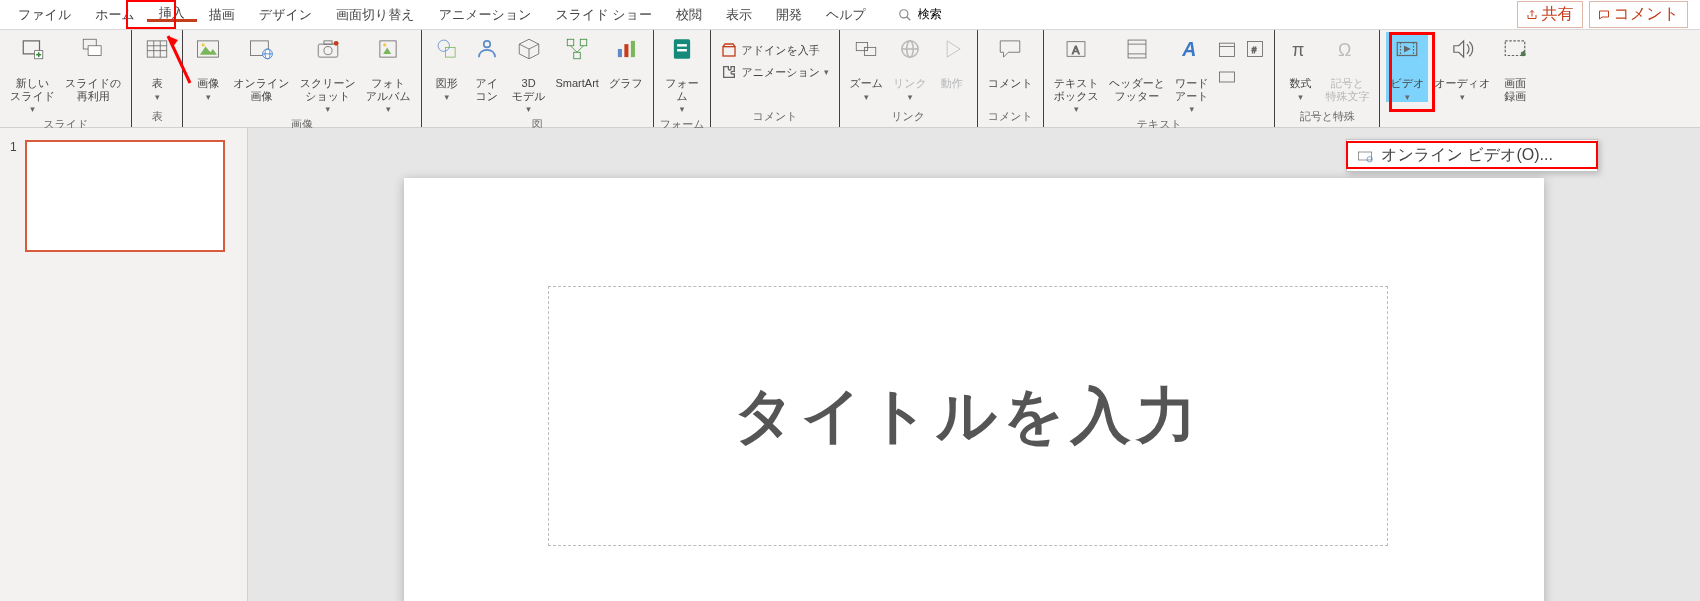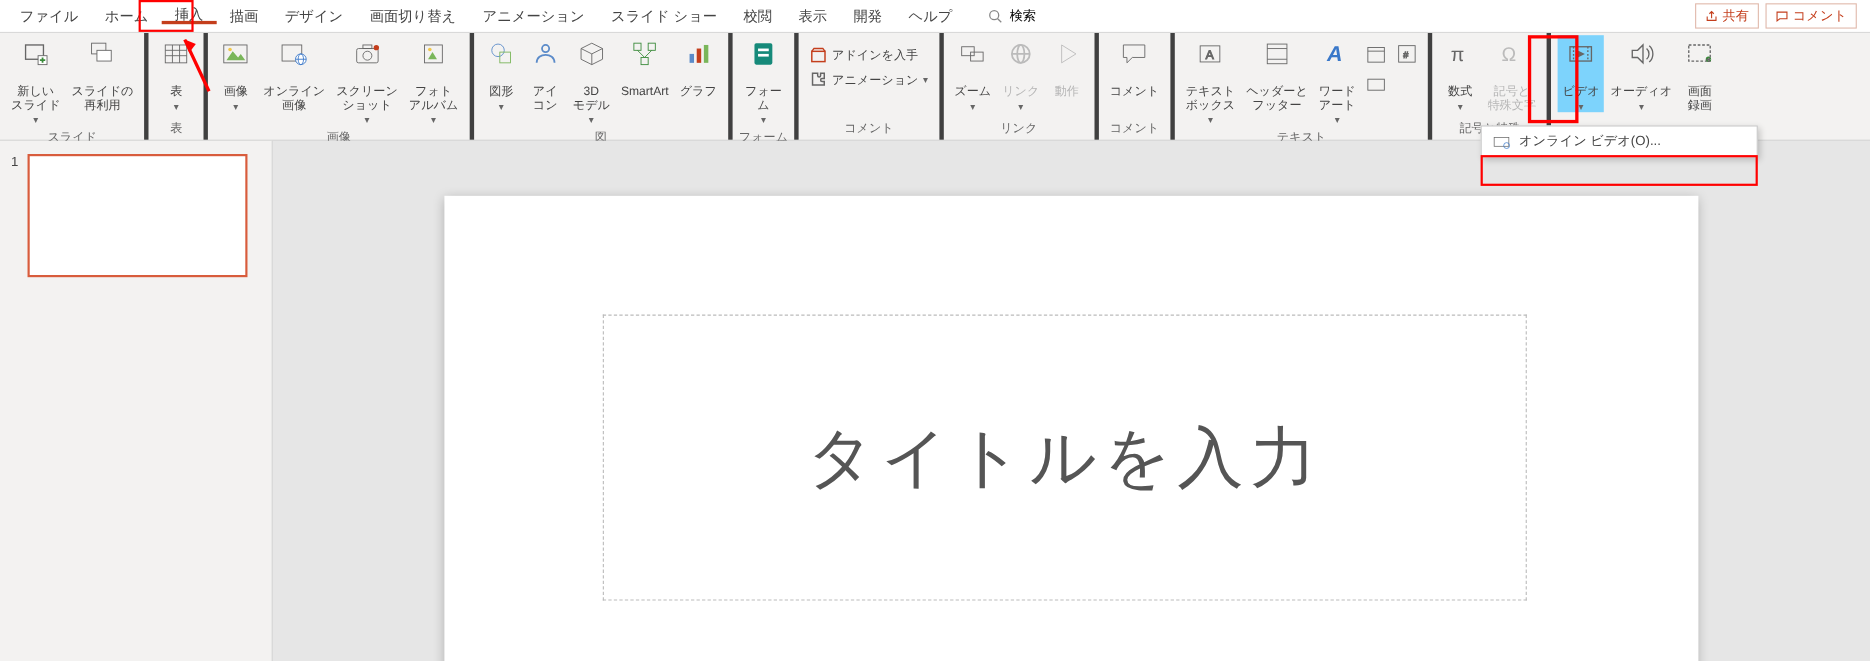--- a/index.html
+++ b/index.html
@@ -6,54 +6,54 @@
 body { background: #e6e6e6; width: 1700px; height: 601px; overflow: hidden; font-size: 12px; color: #444; }
 
 
 .tabs { display: flex; align-items: center; background: #fff; border-bottom: 1px solid #d9d9d9; height: 30px; padding: 0 6px; }
 .tab { padding: 0 12px; height: 14px; display: flex; align-items: center; cursor: pointer; font-size: 13px; }
 .tab.active { border-bottom: 3px solid #c43e1c; }
 .tab-highlight { position: absolute; border: 2px solid red; pointer-events: none; }
 .spacer { flex: 1; }
 .search-area { display: flex; align-items: center; gap: 6px; padding: 0 20px; color: #000000; }
 .right-buttons { display: flex; gap: 6px; padding-right: 6px; }
-.rbtn { border: 1px solid #ccc; padding: 2px 8px; display: flex; align-items: center; gap: 4px; font-size: 12px; }
+.rbtn { border: 1px solid #ccc; padding: 2px 8px; display: flex; align-items: center; gap: 4px; font-size: 16px; }
 
 
 .ribbon { display: flex; background: #f3f2f1; border-bottom: 1px solid #d0d0d0; height: 98px; }
-.group { display: flex; flex-direction: column; align-items: center; border-right: 4px solid #404040; padding: 2px 6px 0 6px; }
+.group { display: flex; flex-direction: column; align-items: center; border-right: 1px solid #404040; padding: 2px 6px 0 6px; }
 .group-items { display: flex; gap: 2px; flex: 1; align-items: flex-start; }
 .group-label { font-size: 11px; color: #666; padding: 2px 0 3px 0; text-align: center; }
 .btn { display: flex; flex-direction: column; align-items: center; justify-content: flex-start; padding: 3px 4px 0 4px; min-width: 38px; cursor: pointer; text-align: center; line-height: 1.15; font-size: 11px; gap: 2px; }
 .btn .ico { width: 28px; height: 28px; display: flex; align-items: center; justify-content: center; }
 .btn .lbl { white-space: pre-line; margin-top: 12px; }
 .btn.disabled { color: #b5b5b5; }
 .chev { font-size: 9px; color: #666; }
 .mini-col { display: flex; flex-direction: column; gap: 2px; }
 .mini { display: flex; align-items: center; gap: 4px; padding: 2px 4px; font-size: 11px; cursor: pointer; }
 .small-grid { display: grid; grid-template-columns: repeat(2, 26px); grid-template-rows: repeat(2, 26px); gap: 2px; }
 .small-grid .cell { display:flex; align-items:center; justify-content:center; }
 
 .video-hl { position: absolute; border: 3px solid red; pointer-events: none; }
 
 
-.dropdown { position: absolute; background: #fff; border: 1px solid #c6c6c6; box-shadow: 2px 2px 6px rgba(0,0,0,.2); font-size: 12px; }
+.dropdown { position: absolute; background: #fff; border: 1px solid #c6c6c6; box-shadow: 2px 2px 6px rgba(0,0,0,.2); font-size: 16px; margin-top: 25px; }
 .ditem { display: flex; align-items: center; gap: 8px; padding: 5px 14px 5px 10px; cursor: pointer; white-space: nowrap; }
 .menu-hl { position: absolute; border: 2px solid red; pointer-events: none; }
 
 
 .workspace { display: flex; height: calc(601px - 128px); }
 .thumbs { width: 248px; background: #f3f2f1; border-right: 1px solid #d0d0d0; padding: 12px 10px; }
 .thumb-wrap { display: flex; gap: 8px; }
 .thumb-num { font-size: 12px; color: #444; }
 .thumb { width: 200px; height: 112px; background: #fff; border: 2px solid #d85c3c; }
 .canvas-area { flex: 1; display: flex; justify-content: center; padding-top: 50px; background: #e6e6e6; overflow: hidden; }
 .slide { width: 1140px; height: 640px; background: #fff; box-shadow: 0 2px 10px rgba(0,0,0,.25); position: relative; }
 .title-ph { position: absolute; left: 144px; top: 108px; width: 840px; height: 260px; border: 1px dashed #bbb; display: flex; align-items: center; justify-content: center; }
-.title-ph span { font-size: 60px; color: #555; font-family: "Yu Mincho", serif; letter-spacing: 6px; font-weight: 400; }
+.title-ph span { font-size: 60px; color: #555; font-family: "Yu Mincho", serif; letter-spacing: 6px; font-weight: 700; }
 
 svg { display: block; }
 
 .annotation-arrow { position: absolute; pointer-events: none; }
 </style>
 </head>
 <body>
 
 <div class="tabs">
   <div class="tab">ファイル</div>

